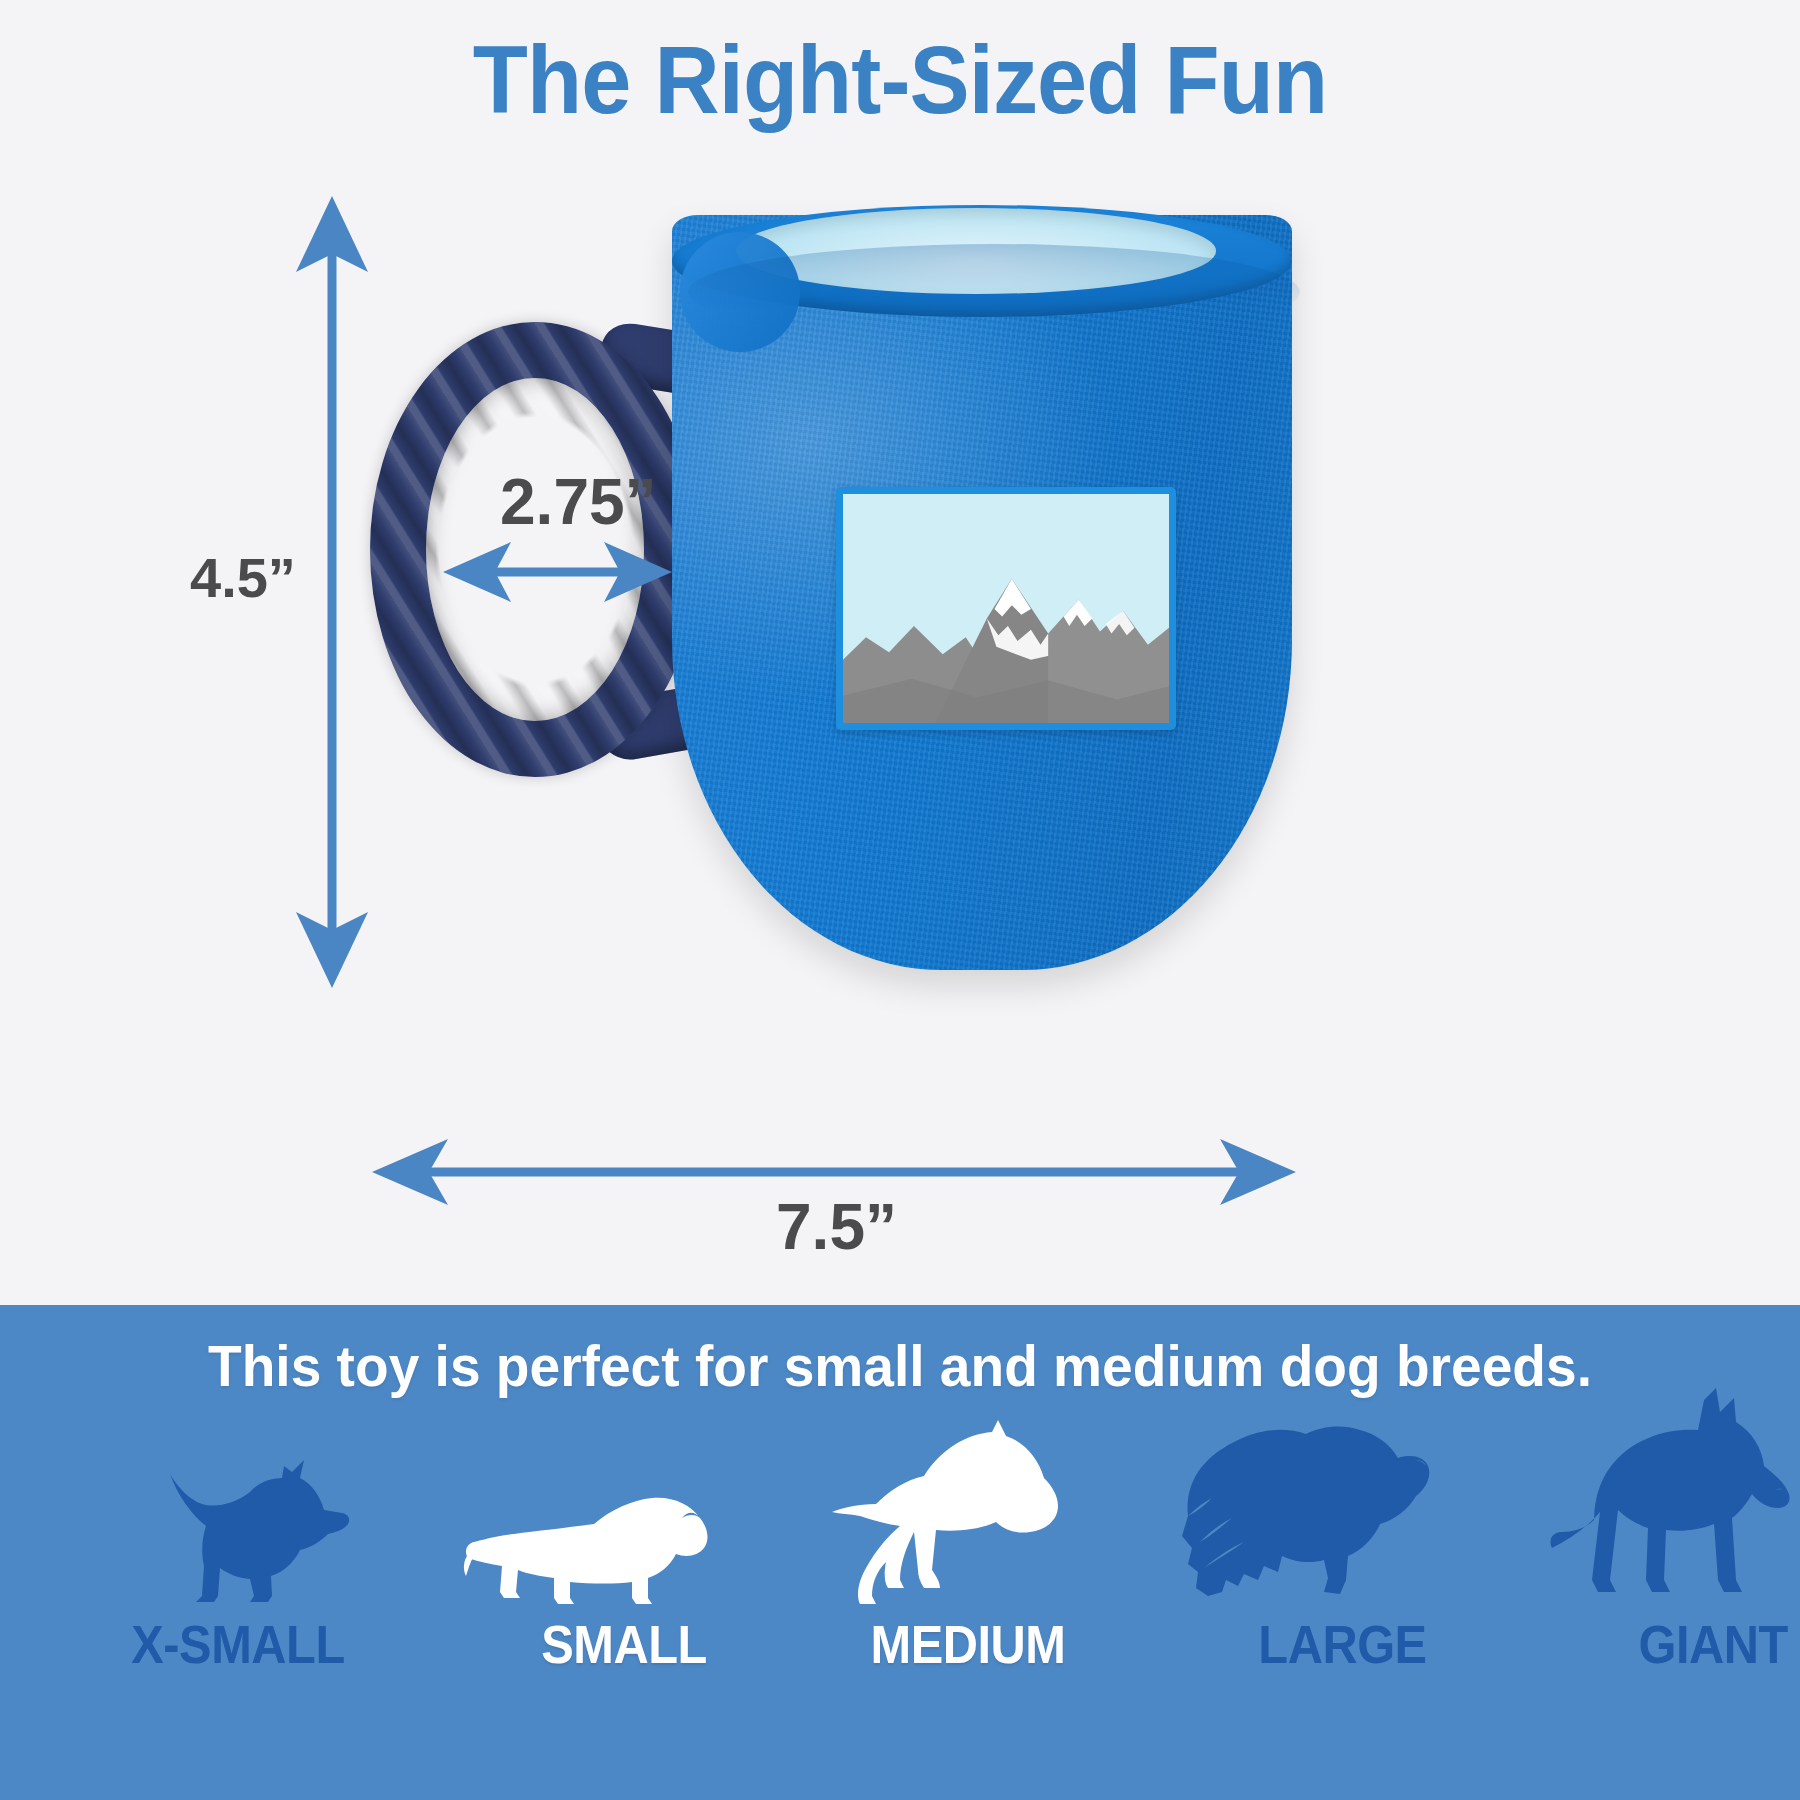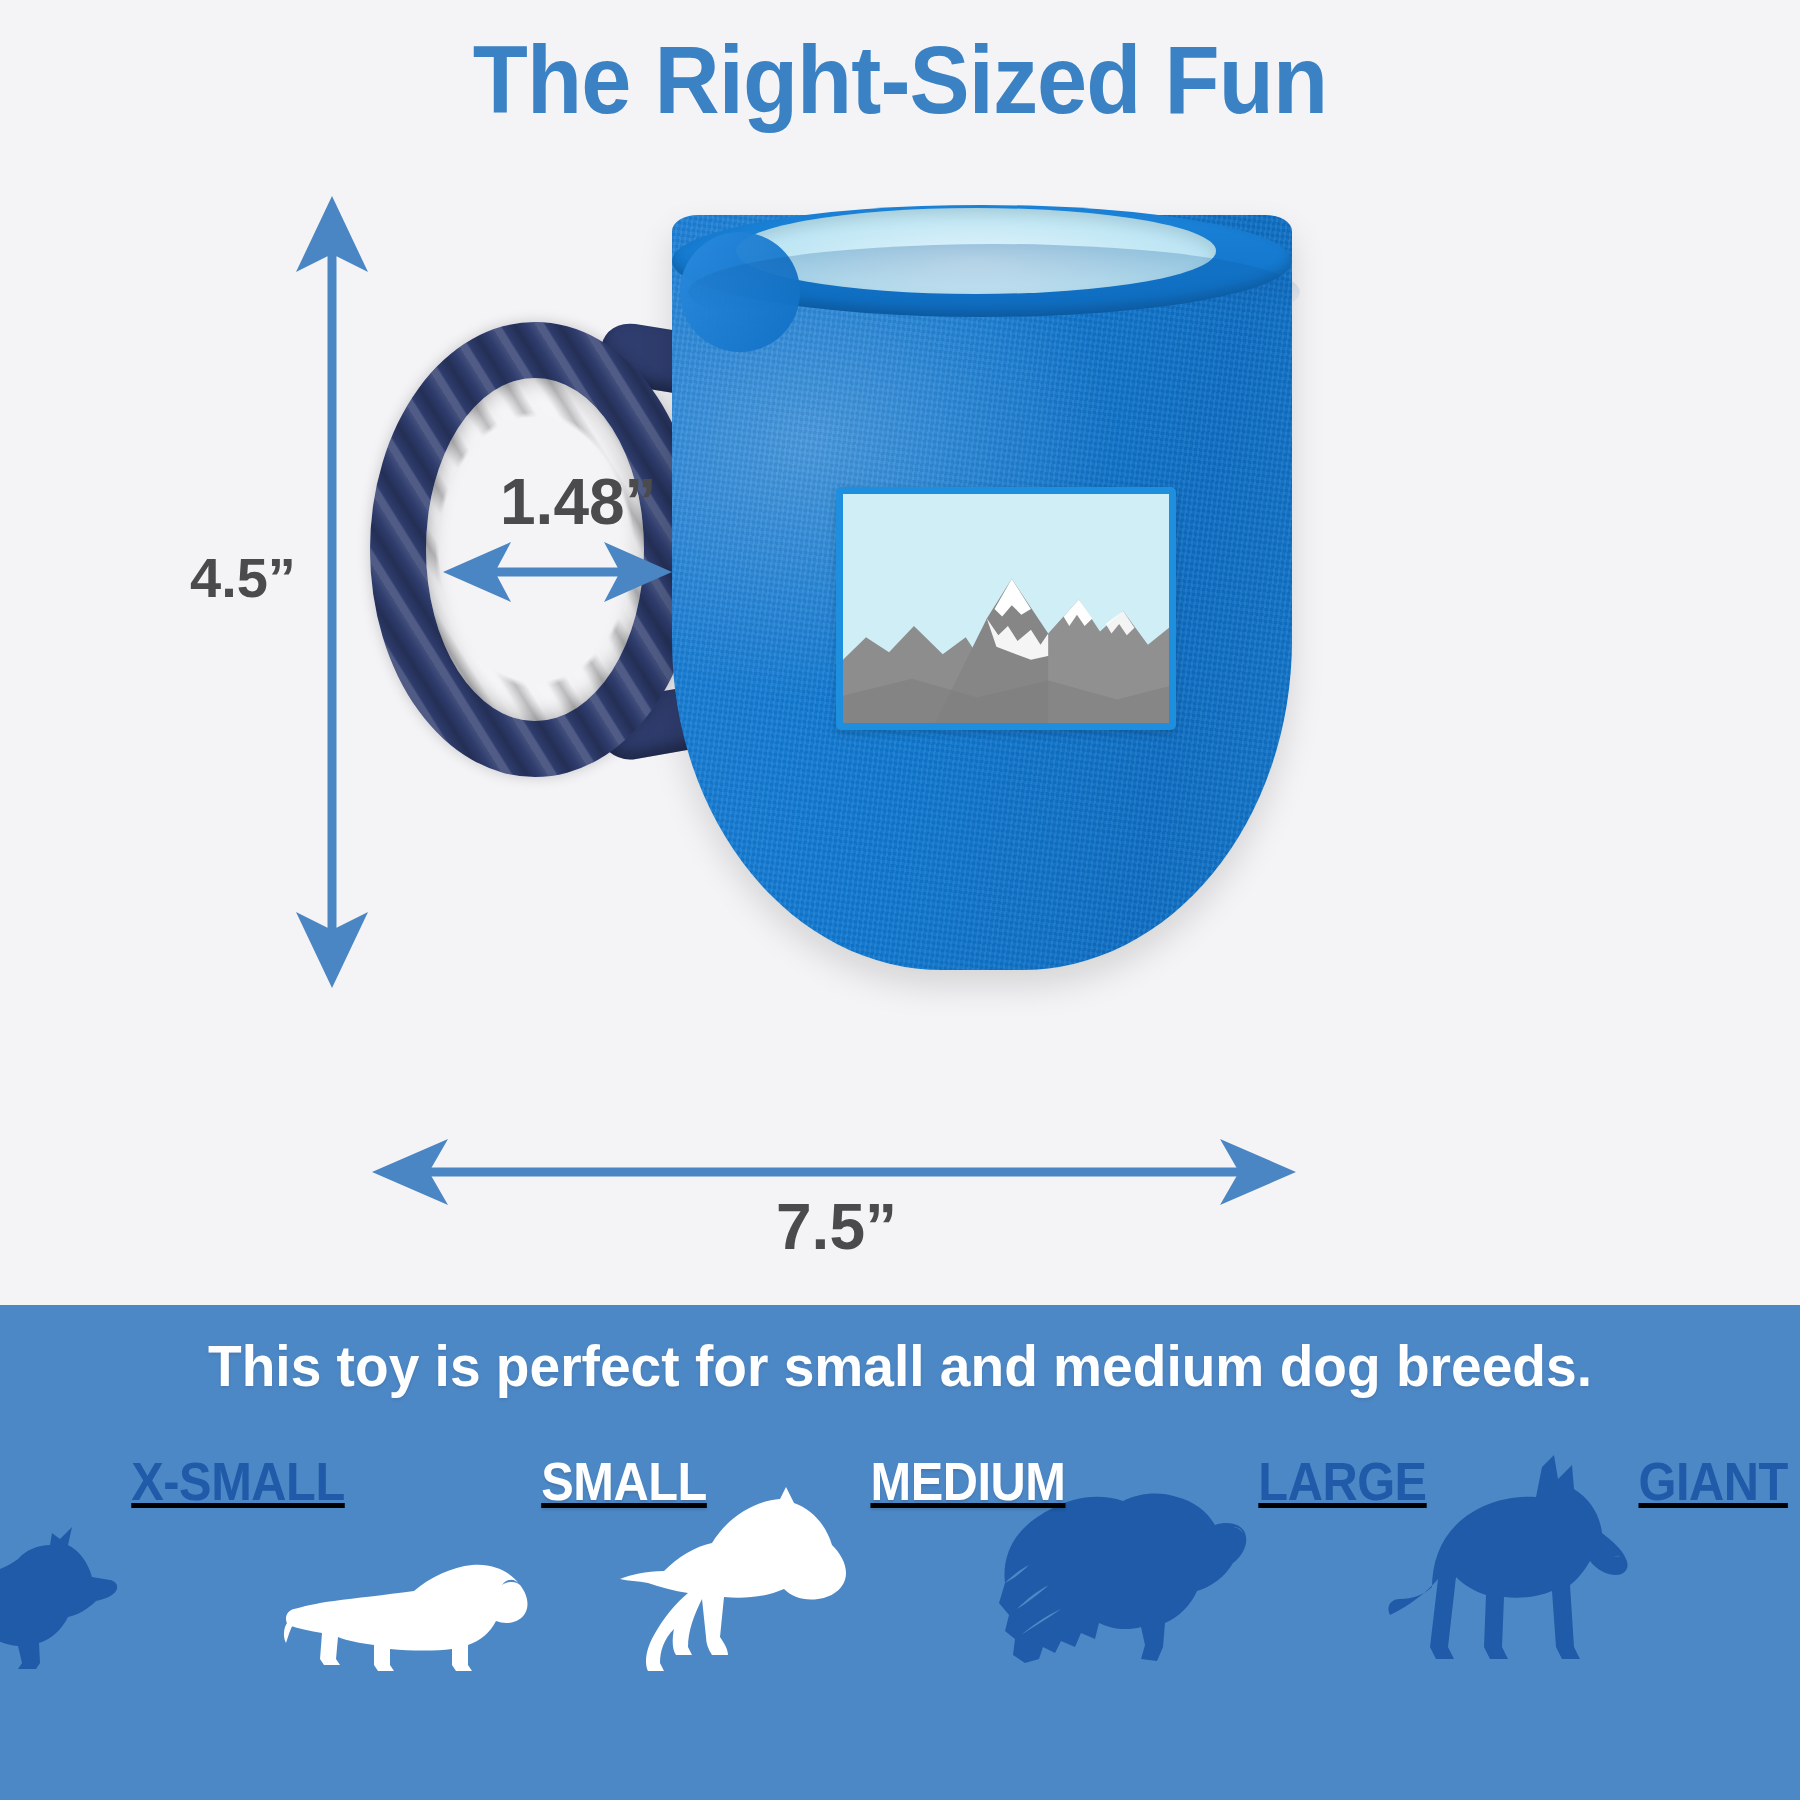--- a/index.html
+++ b/index.html
@@ -145,21 +145,21 @@
     font-size:58px;font-weight:bold;color:#ffffff;
     transform:scaleX(0.95);
     white-space:nowrap;
     text-shadow:0 2px 4px rgba(0,0,0,.10);
   }
   #breed-row{
     position:absolute;left:0;top:110px;width:1800px;height:260px;
     display:flex;align-items:flex-end;justify-content:space-around;
   }
   .breed-cell{
-    width:348px;display:flex;flex-direction:row;align-items:flex-start;justify-content:flex-end;text-decoration:underline;
+    width:348px;display:flex;flex-direction:column;align-items:flex-end;justify-content:flex-end;
   }
   .breed-silhouette{display:flex;align-items:flex-end;justify-content:center;height:230px;}
   .breed-silhouette svg{display:block;}
   .breed-label{
     margin-top:6px;
     font-family:"Liberation Sans", sans-serif;
     font-size:53px;font-weight:bold;letter-spacing:-0.5px;
     transform:scaleX(0.92);
     white-space:nowrap;
   }
@@ -223,21 +223,21 @@
       </g>
 
       <g>
         <line x1="408" y1="1172" x2="1260" y2="1172" stroke="#4a85c4" stroke-width="9"></line>
         <polygon points="372,1172 448,1205 429,1172 448,1139" fill="#4a85c4"></polygon>
         <polygon points="1296,1172 1220,1205 1239,1172 1220,1139" fill="#4a85c4"></polygon>
       </g>
     </svg>
 
     <div class="dim-label" id="label-height">4.5”</div>
-    <div class="dim-label" id="label-width-inner">1.48”</div>
+    <div class="dim-label" id="label-width-inner">2.75”</div>
     <div class="dim-label" id="label-width-total">7.5”</div>
   </div>
 
   <div id="breed-banner">
     <div id="banner-headline">This toy is perfect for small and medium dog breeds.</div>
 
     <div id="breed-row">
 
       <div class="breed-cell">
         <div class="breed-silhouette">

